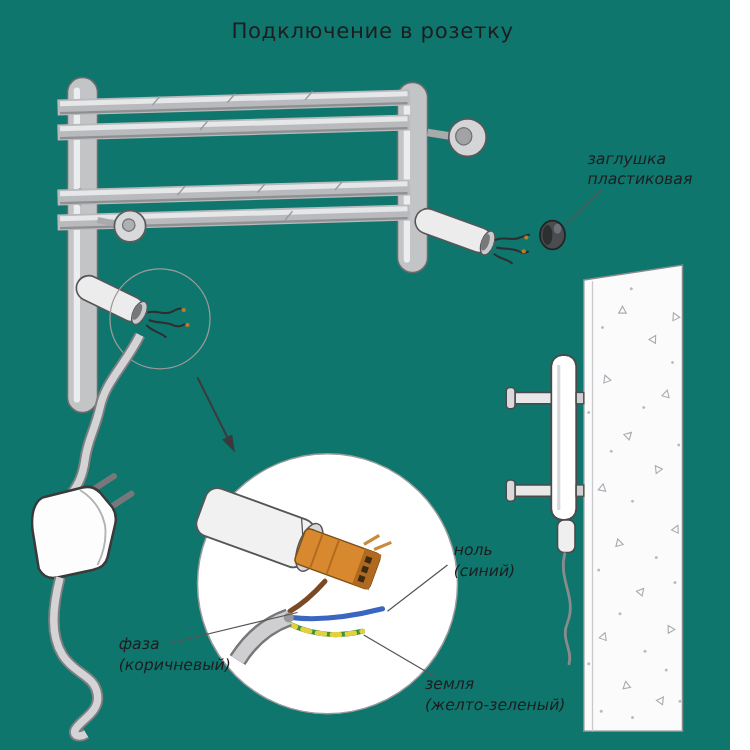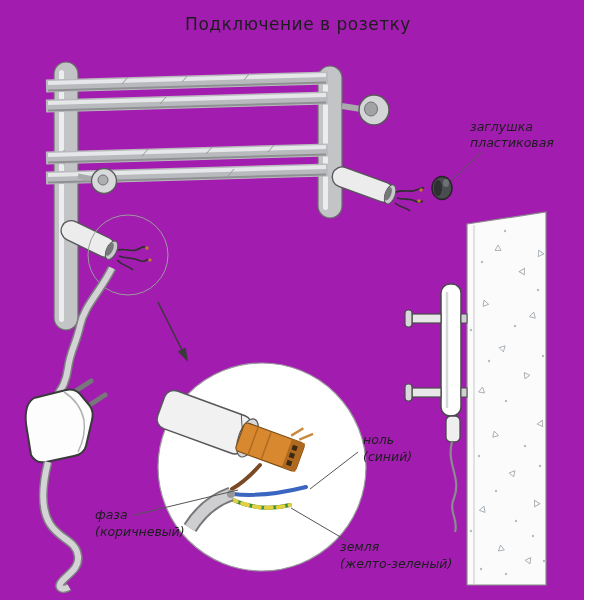--- a/index.html
+++ b/index.html
@@ -1,16 +1,16 @@
 <!DOCTYPE html>
 <html><head>
 <meta charset="utf-8">
 <style>
   html,body{margin:0;padding:0;background:#ffffff;}
-  .stage{position:relative;width:584px;height:600px;background:#a21caf;overflow:hidden;
+  .stage{position:relative;width:584px;height:600px;background:#0f766e;overflow:hidden;
          font-family:"DejaVu Sans","Liberation Sans",sans-serif;}
   svg{display:block;}
   text{font-family:"DejaVu Sans","Liberation Sans",sans-serif;fill:#1d1d1f;}
   .title-text{font-size:17px;letter-spacing:0.5px;}
   .note{font-size:12.5px;font-style:italic;}
 </style>
 </head>
 <body>
 
 <div class="stage">

